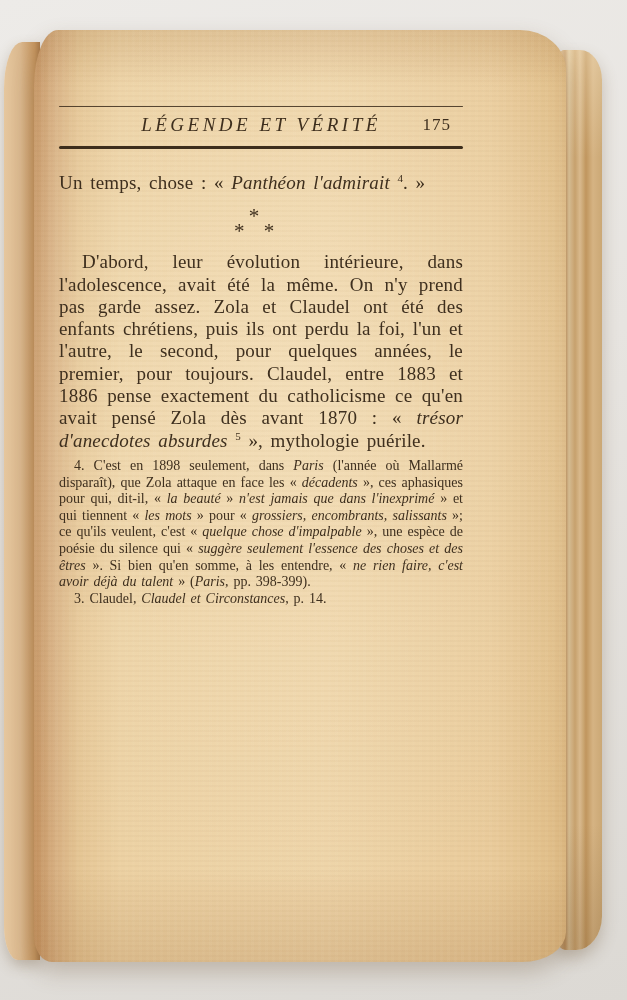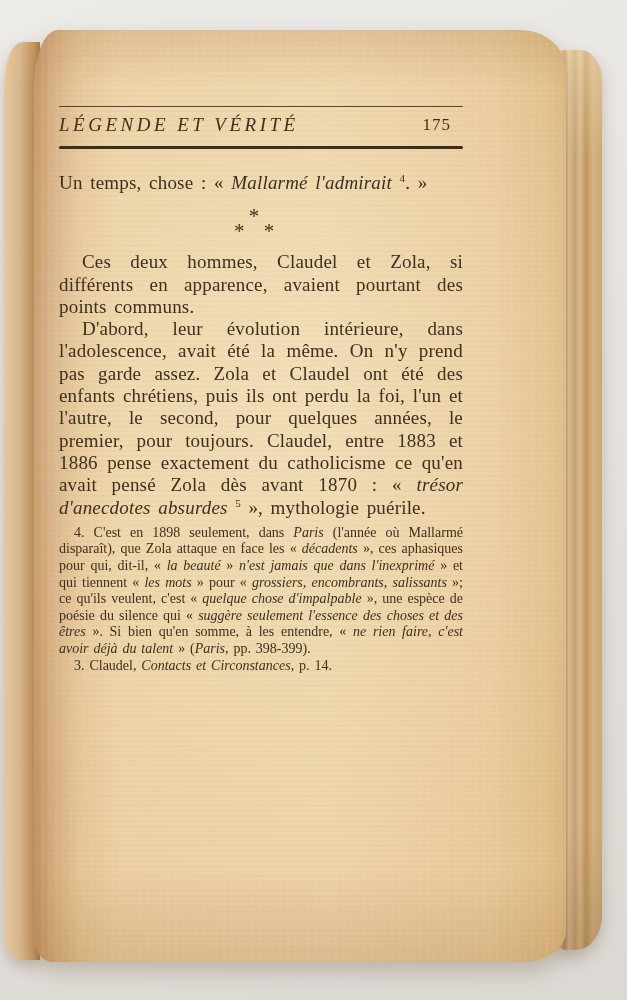--- a/index.html
+++ b/index.html
@@ -68,20 +68,21 @@
   }
 
   .rule { background: #3c2d1c; border-radius: 2px; }
   .rule.thin  { height: 1.4px; opacity: 0.85; }
   .rule.thick { height: 2.6px; }
 
   .head-row {
     position: relative;
     margin: 7px 0 7px 0;
     height: 25px;
+    text-align: center;
   }
   .head-title {
     font-style: italic;
     font-size: 19px;
     letter-spacing: 3.5px;
     white-space: nowrap;
   }
   .head-num {
     position: absolute;
     right: 12px; top: 1px;
@@ -155,31 +156,30 @@
 
     <div class="running-head">
       <div class="rule thin"></div>
       <div class="head-row">
         <span class="head-title">LÉGENDE ET VÉRITÉ</span>
         <span class="head-num">175</span>
       </div>
       <div class="rule thick"></div>
     </div>
 
-    <p class="body intro"><span>Un temps, chose : « </span><span style="font-style: italic;">Mallarmé l'admirait </span><sup>4</sup><span>. »</span><br></p>
+    <p class="body intro"><span>Un temps, chose : « </span><span style="font-style: italic;">Panthéon l'admirait </span><sup>4</sup><span>. »</span><br></p>
 
     <div class="asterism">
       <span class="ast-top">*</span>
       <span class="ast-bottom">* *</span>
     </div>
 
-    <p class="body indent"><span>Ces deux hommes, Claudel et Zola, si différents en apparence, avaient pourtant des points communs.</span></p>
     <p class="body indent"><span>D'abord, leur évolution intérieure, dans l'adolescence, avait été la même. On n'y prend pas garde assez. Zola et Claudel ont été des enfants chrétiens, puis ils ont perdu la foi, l'un et l'autre, le second, pour quelques années, le premier, pour toujours. Claudel, entre 1883 et 1886 pense exactement du catholicisme ce qu'en avait pensé Zola dès avant 1870 : « </span><span style="font-style: italic;">trésor d'anecdotes absurdes </span><sup>5</sup><span> », mythologie puérile.</span></p>
 
     <div class="footnotes">
       <p class="fn"><span>4. C'est en 1898 seulement, dans </span><span style="font-style: italic;">Paris</span><span> (l'année où Mallarmé disparaît), que Zola attaque en face les « </span><span style="font-style: italic;">décadents</span><span> », ces aphasiques pour qui, dit-il, « </span><span style="font-style: italic;">la beauté</span><span> » </span><span style="font-style: italic;">n'est jamais que dans l'inexprimé</span><span> » et qui tiennent « </span><span style="font-style: italic;">les mots</span><span> » pour « </span><span style="font-style: italic;">grossiers, encombrants, salissants</span><span> »; ce qu'ils veulent, c'est « </span><span style="font-style: italic;">quelque chose d'impalpable</span><span> », une espèce de poésie du silence qui « </span><span style="font-style: italic;">suggère seulement l'essence des choses et des êtres</span><span> ». Si bien qu'en somme, à les entendre, « </span><span style="font-style: italic;">ne rien faire, c'est avoir déjà du talent</span><span> » (</span><span style="font-style: italic;">Paris</span><span>, pp. 398-399).</span></p>
-      <p class="fn"><span>3. Claudel, </span><span style="font-style: italic;">Contacts et Circonstances</span><span>, p. 14.</span></p>
+      <p class="fn"><span>3. Claudel, </span><span style="font-style: italic;">Claudel et Circonstances</span><span>, p. 14.</span></p>
     </div>
 
   </div>
 
 
 </div>
 
 </body></html>

